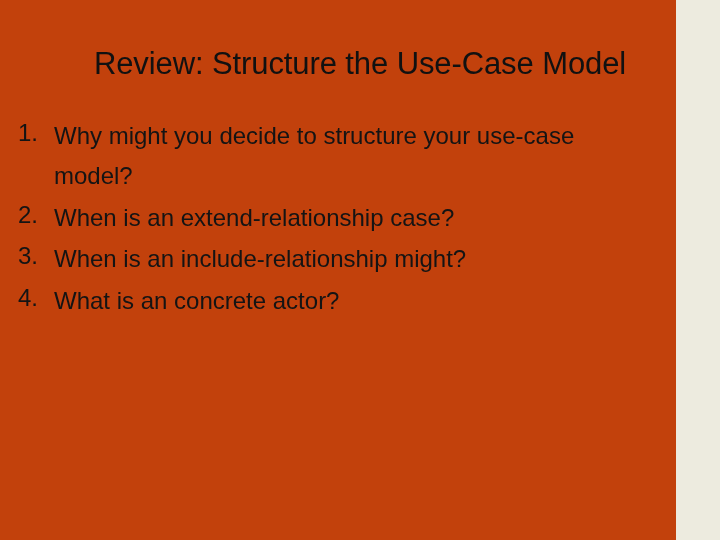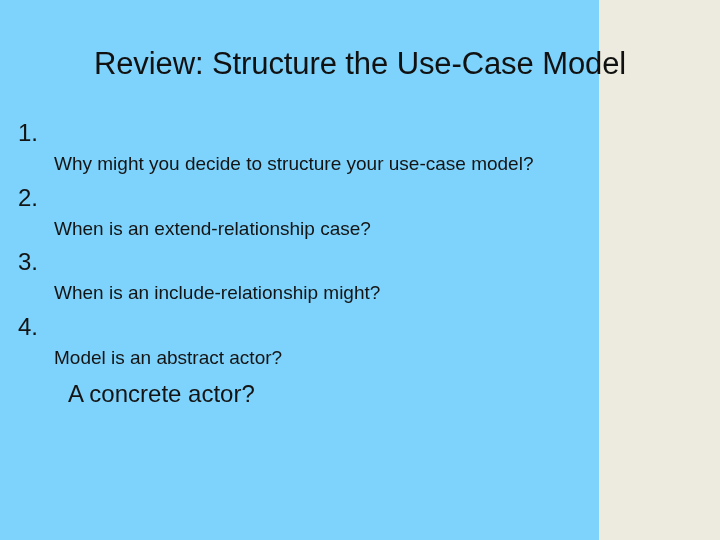--- a/index.html
+++ b/index.html
@@ -10,23 +10,23 @@
     width: 720px;
     height: 540px;
     overflow: hidden;
     background: #edebdf;
     font-family: "Liberation Sans", sans-serif;
     -webkit-font-smoothing: antialiased;
   }
 
   #slide {
     position: relative;
-    width: 599px;
+    width: 676px;
     height: 540px;
-    background: #7dd3fc;
+    background: #c2410c;
     box-sizing: border-box;
   }
 
   
   #slide-title {
     position: absolute;
     left: 28px;
     top: 44px;
     width: 664px;
     text-align: center;
@@ -60,24 +60,23 @@
     width: 36px;
     text-align: left;
     color: #141414;
     font-size: 24px;
     line-height: 33.5px;
   }
 
   .item-text {
     flex: 1 1 auto;
     color: #141414;
-    font-size: 19px;
-    line-height: 31px;
+    font-size: 24px;
+    line-height: 40px;
     max-width: 566px;
-    margin-top: 32px;
   }
 
   .sub-item {
     font-size: 24px;
     line-height: 36px;
     color: #141414;
     margin-left: 50px;
     white-space: nowrap;
   }
 
@@ -104,22 +103,21 @@
       <span class="item-text">When is an extend-relationship case?</span>
     </div>
 
     <div class="numbered-item">
       <span class="item-number">3.</span>
       <span class="item-text">When is an include-relationship might?</span>
     </div>
 
     <div class="numbered-item">
       <span class="item-number">4.</span>
-      <span class="item-text">Model is an abstract actor?</span>
+      <span class="item-text">What is an concrete actor?</span>
     </div>
 
     <div id="sub-list">
-      <div class="sub-item">A concrete actor?</div>
     </div>
 
   </div>
 
 </div>
 
 </body></html>

